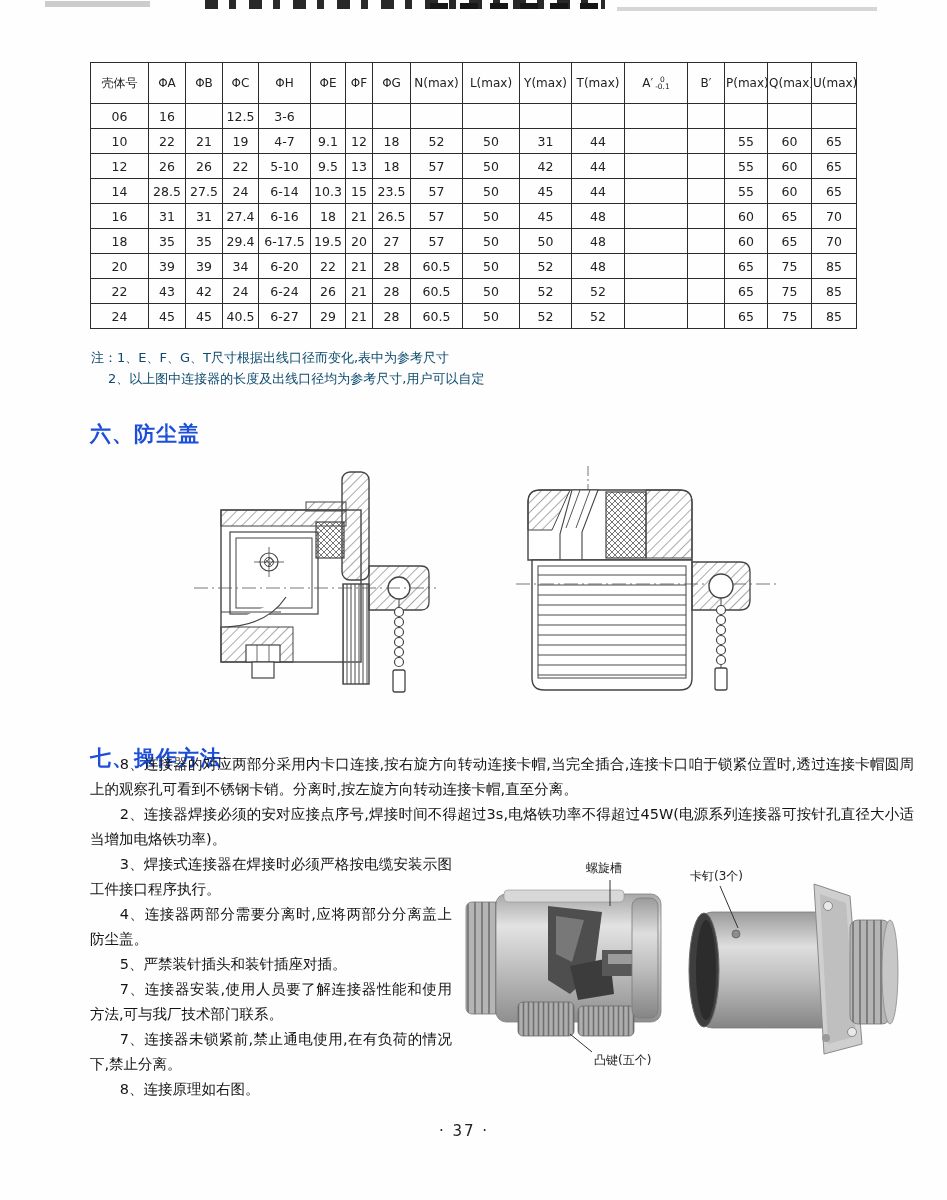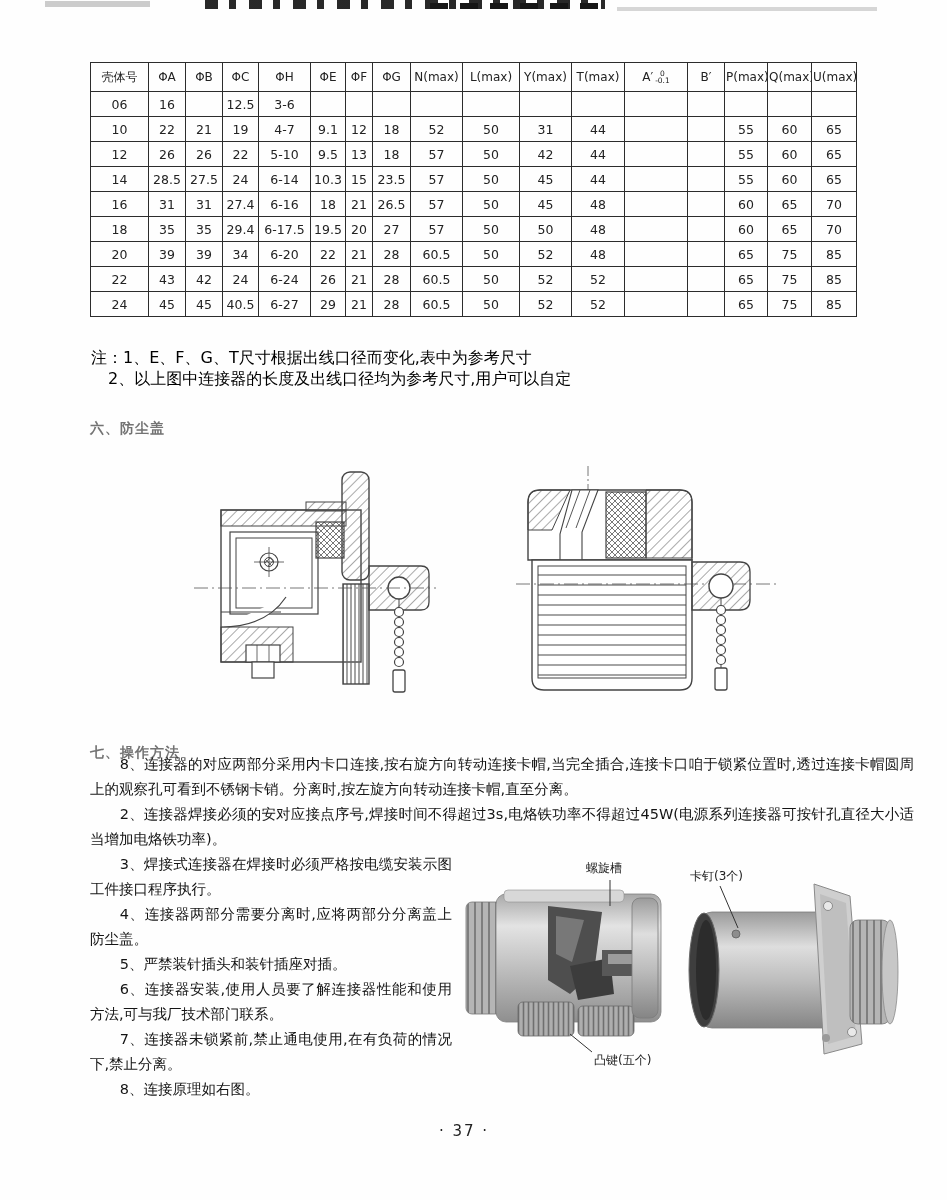--- a/index.html
+++ b/index.html
@@ -15,31 +15,31 @@
       background:repeating-linear-gradient(90deg,#161616 0 13px, transparent 13px 24px, #161616 24px 31px, transparent 31px 44px);
       opacity:.92; }
   .title-fragments2 { position:absolute; top:3px; left:430px; width:170px; height:6px;
       background:repeating-linear-gradient(90deg,#161616 0 18px, transparent 18px 30px); }
 
   
   .dim-table { position:absolute; top:62px; left:90px; border-collapse:collapse; table-layout:fixed; width:766px;
       font-size:12.5px; color:#222; }
   .dim-table th, .dim-table td { border:1.4px solid #2c2c2c; text-align:center; vertical-align:middle;
       height:25px; padding:0 1px; font-weight:normal; overflow:hidden; white-space:nowrap; }
-  .dim-table th { height:29px; font-size:12px;margin-top:24px; }
+  .dim-table th { height:41px; font-size:12px;margin-top:24px; }
   .tol-wrap { display:inline-flex; align-items:center; }
   .tol-stack { display:inline-flex; flex-direction:column; line-height:1; margin-left:2px; }
   .tol-stack span { font-size:7.5px; }
 
   
-  .notes { position:absolute; top:347px; left:91px; font-size:16px; line-height:21px; color:#000000; }
+  .notes { position:absolute; top:347px; left:91px; font-size:13px; line-height:21px; color:#0c4a6e; }
   .notes .n2 { padding-left:17px; }
 
   
-  .sec-title { position:absolute; left:90px; font-size:14px; font-weight:bold; color:#737373; letter-spacing:1px; }
+  .sec-title { position:absolute; left:90px; font-size:21px; font-weight:bold; color:#1d4ed8; letter-spacing:1px; }
   .sec-dust { top:420px; }
   .sec-oper { top:744px; }
 
   
   .drawings { position:absolute; top:462px; left:186px; display:flex; gap:28px; }
   .drawings svg { display:block; }
 
   
   .op-text { position:absolute; top:752px; left:90px; width:824px; font-size:14.5px; line-height:25px;
       color:#141414; text-align:justify; }
@@ -401,21 +401,21 @@
   <div class="op-text">
     <div id="op-intro">
         <p>8、连接器的对应两部分采用内卡口连接,按右旋方向转动连接卡帽,当完全插合,连接卡口咱于锁紧位置时,透过连接卡帽圆周上的观察孔可看到不锈钢卡销。分离时,按左旋方向转动连接卡帽,直至分离。</p>
         <p>2、连接器焊接必须的安对应接点序号,焊接时间不得超过3s,电烙铁功率不得超过45W(电源系列连接器可按针孔直径大小适当增加电烙铁功率)。</p>
       </div>
     <div class="op-row">
       <div class="op-left" id="op-side">
           <p>3、焊接式连接器在焊接时必须严格按电缆安装示图工件接口程序执行。</p>
           <p>4、连接器两部分需要分离时,应将两部分分离盖上防尘盖。</p>
           <p>5、严禁装针插头和装针插座对插。</p>
-          <p>6、连接器安装,使用人员要了解连接器性能和使用方法,可与我厂技术部门联系。</p>
+          <p>7、连接器安装,使用人员要了解连接器性能和使用方法,可与我厂技术部门联系。</p>
           <p>7、连接器未锁紧前,禁止通电使用,在有负荷的情况下,禁止分离。</p>
           <p>8、连接原理如右图。</p>
         </div>
 
       <figure class="photo-figure">
         <svg width="462" height="215" viewBox="0 0 462 215">
           <defs>
             <linearGradient id="cyl" x1="0" y1="0" x2="0" y2="1">
               <stop offset="0" stop-color="#a8a8a8"></stop>
               <stop offset="0.25" stop-color="#e3e3e3"></stop>

